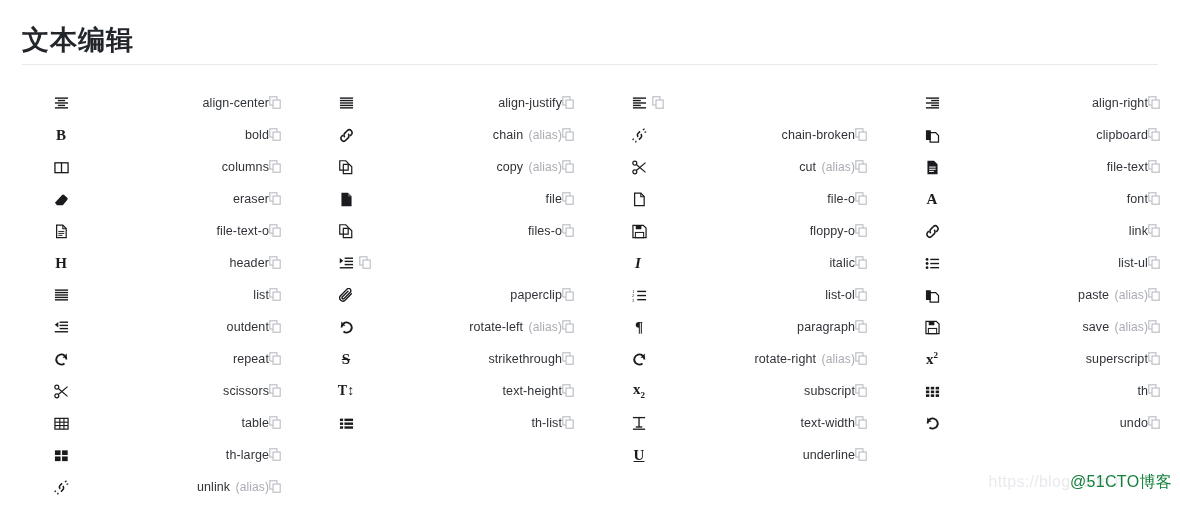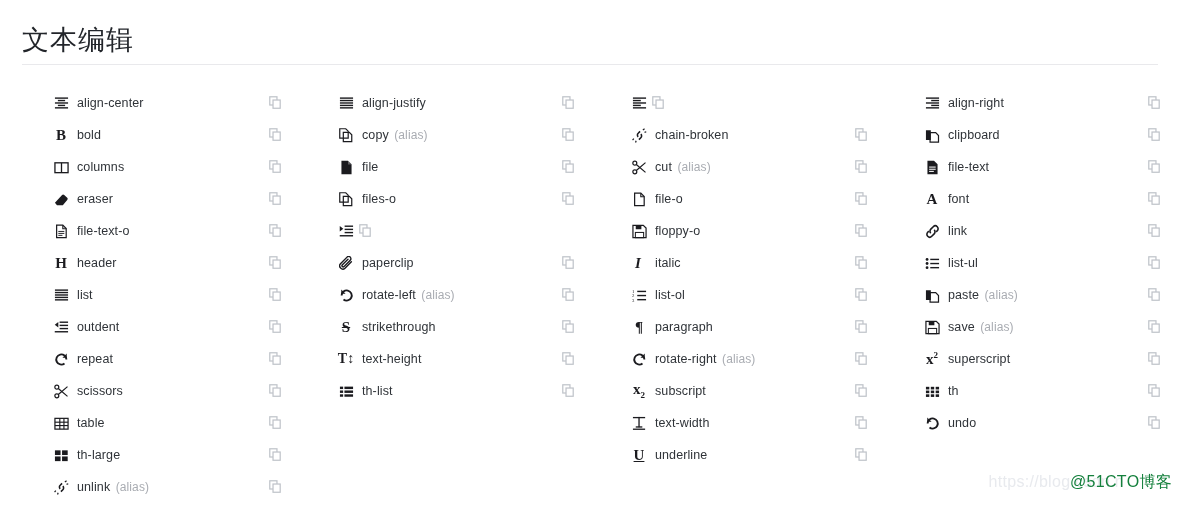--- a/index.html
+++ b/index.html
@@ -10,21 +10,21 @@
     width: 1180px;
     height: 511px;
     background: #ffffff;
     font-family: "Liberation Sans", "DejaVu Sans", sans-serif;
     color: #2b2b2b;
     overflow: hidden;
     position: relative;
   }
   .page-title {
     font-size: 27px;
-    font-weight: normal;
+    font-weight: bold;
     color: #22252a;
     margin: 0;
     padding: 20px 0 0 22px;
     letter-spacing: 1px;
     line-height: 40px;
   }
   .title-rule {
     height: 1px;
     background: #e9e9ec;
     margin: 4px 22px 0 22px;
@@ -32,20 +32,21 @@
   .icon-grid {
     display: flex;
     flex-direction: row;
     padding: 22px 0 0 0;
     align-items: flex-start;
   }
   .grid-col {
     flex: 0 0 293px;
     width: 293px;
     box-sizing: border-box;
+    text-align: right;
   }
   .grid-col:nth-child(1) { padding-left: 48px; }
   .grid-col:nth-child(2) { padding-left: 40px; }
   .grid-col:nth-child(3) { padding-left: 40px; }
   .grid-col:nth-child(4) { padding-left: 40px; }
 
   .icon-row {
     display: flex;
     flex-direction: row;
     align-items: center;
@@ -335,20 +336,35 @@
         <span class="copy-cell">
           <svg width="14" height="14" viewBox="0 0 16 16" fill="none" stroke="#bfc3c9" stroke-width="1.4">
             <rect x="0.9" y="0.9" width="8.2" height="9.4"></rect>
             <rect x="4.6" y="4.6" width="8.2" height="9.4" fill="#ffffff"></rect>
           </svg>
         </span>
       </div>
       <div class="icon-row">
         <span class="glyph-cell">
           <svg width="15" height="15" viewBox="0 0 16 16" fill="currentColor">
+            <path d="M6.2 9.8 a3 3 0 0 1 0-4.3 l2.6-2.6 a3 3 0 0 1 4.3 4.3 l-1.2 1.2" fill="none" stroke="currentColor" stroke-width="1.7"></path>
+            <path d="M9.8 6.2 a3 3 0 0 1 0 4.3 l-2.6 2.6 a3 3 0 0 1-4.3-4.3 l1.2-1.2" fill="none" stroke="currentColor" stroke-width="1.7"></path>
+          </svg>
+        </span>
+        <span class="label-cell">chain<span class="alias-tag"> (alias)</span></span>
+        <span class="copy-cell">
+          <svg width="14" height="14" viewBox="0 0 16 16" fill="none" stroke="#bfc3c9" stroke-width="1.4">
+            <rect x="0.9" y="0.9" width="8.2" height="9.4"></rect>
+            <rect x="4.6" y="4.6" width="8.2" height="9.4" fill="#ffffff"></rect>
+          </svg>
+        </span>
+      </div>
+      <div class="icon-row">
+        <span class="glyph-cell">
+          <svg width="15" height="15" viewBox="0 0 16 16" fill="currentColor">
             <path d="M0.8 0.8 h6.4 l2.6 2.6 v7.4 h-9 z" fill="none" stroke="currentColor" stroke-width="1.3"></path>
             <path d="M4.6 4.6 h6.4 l2.6 2.6 v7.4 h-9 z" fill="none" stroke="currentColor" stroke-width="1.3"></path>
           </svg>
         </span>
         <span class="label-cell">copy<span class="alias-tag"> (alias)</span></span>
         <span class="copy-cell">
           <svg width="14" height="14" viewBox="0 0 16 16" fill="none" stroke="#bfc3c9" stroke-width="1.4">
             <rect x="0.9" y="0.9" width="8.2" height="9.4"></rect>
             <rect x="4.6" y="4.6" width="8.2" height="9.4" fill="#ffffff"></rect>
           </svg>

